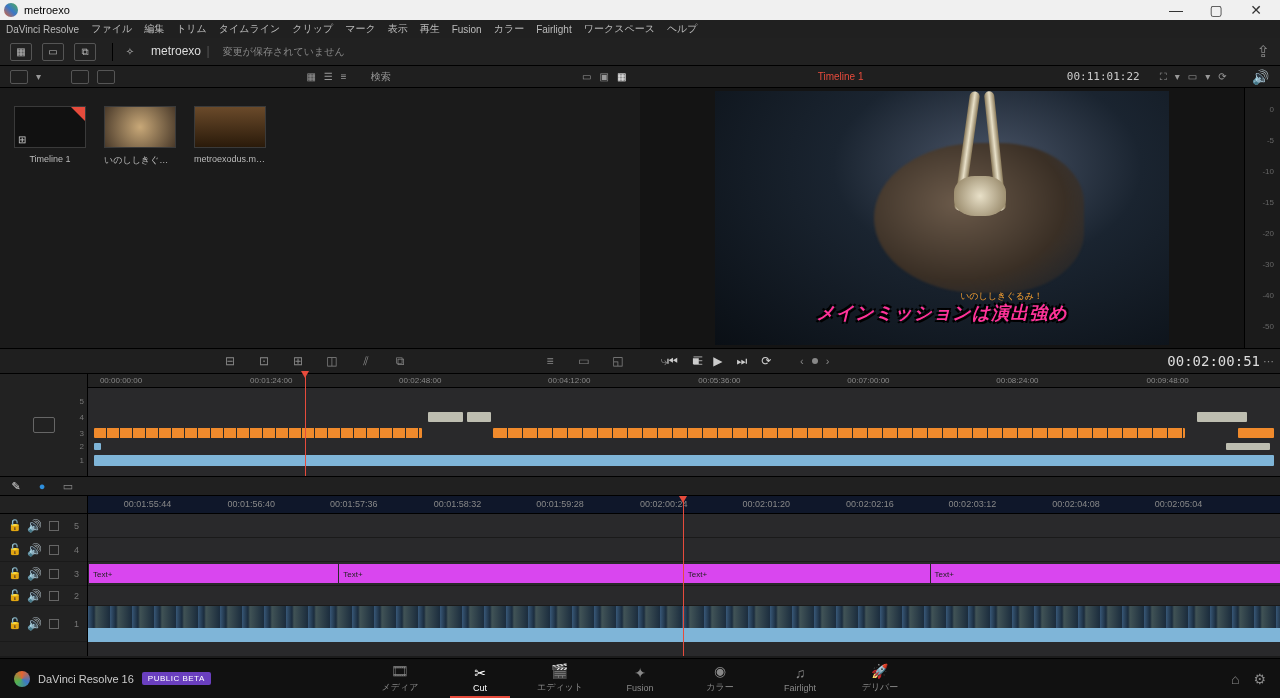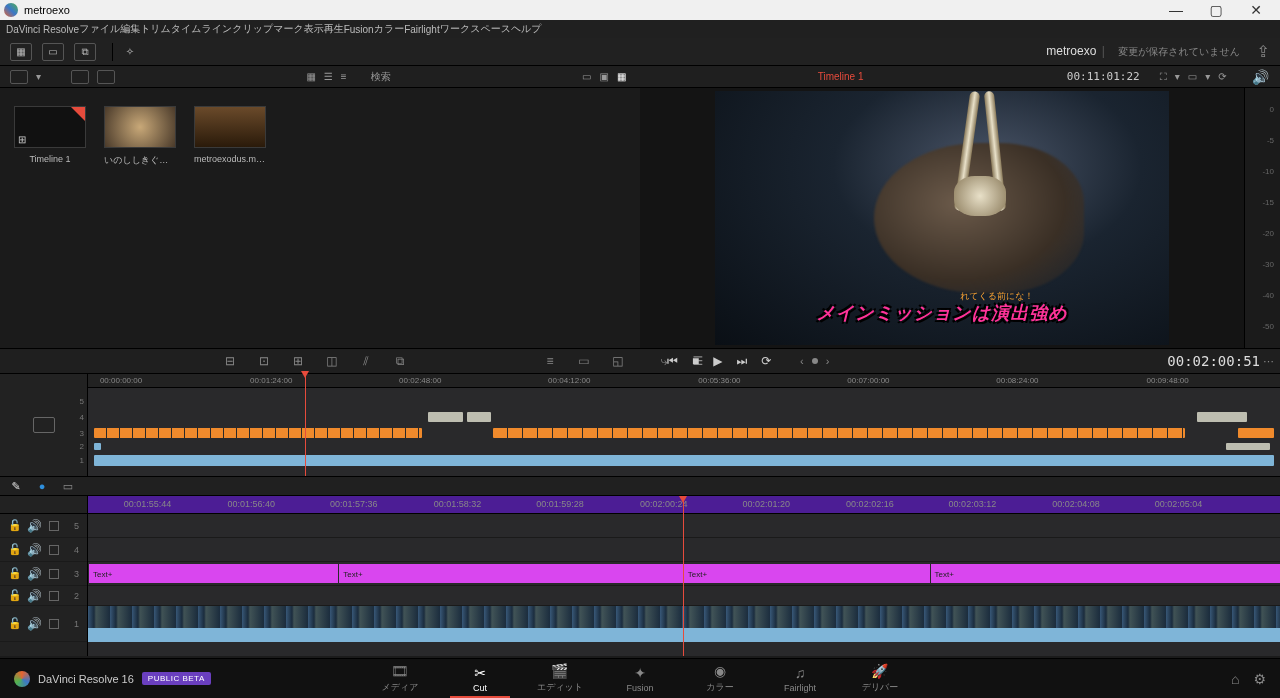--- a/index.html
+++ b/index.html
@@ -5,28 +5,28 @@
 * { margin: 0; padding: 0; box-sizing: border-box; font-family: "Segoe UI", Arial, sans-serif; }
 body { background: #1b1b1b; color: #aaa; font-size: 11px; overflow: hidden; width: 1280px; height: 698px; }
 
 
 .titlebar { height: 20px; background: #f0f0f0; display: flex; align-items: center; padding: 0 4px; color: #000; }
 .titlebar .ico { width: 14px; height: 14px; background: linear-gradient(45deg,#e8642f,#3a77c8,#52b24f); border-radius: 50%; margin-right: 6px; }
 .titlebar .title { flex: 1; font-size: 11px; }
 .titlebar .winbtn { width: 40px; height: 18px; display: flex; align-items: center; justify-content: center; font-size: 14px; color:#333; }
 
 
-.menubar { height: 18px; background: #202020; display: flex; align-items: center; padding: 0 6px; font-size: 10px; color: #bbb; }
+.menubar { height: 18px; background: #202020; display: flex; align-items: center; padding: 0 6px; gap: 12px; font-size: 10px; color: #bbb; }
 .menubar .mi { cursor: default; }
 
 
 .toolrow { height: 28px; background: #212121; border-bottom: 1px solid #000; display: flex; align-items: center; padding: 0 10px; }
 .toolrow .tbtn { width: 22px; height: 18px; border:1px solid #555; border-radius:2px; margin-right:10px; display:flex; align-items:center; justify-content:center; color:#bbb; font-size:10px; }
 .toolrow .sep { width:1px; height:18px; background:#000; margin:0 6px; }
-.toolrow .center { flex:1; text-align:right; font-size:12px; }
+.toolrow .center { flex:1; text-align:left; font-size:12px; }
 .toolrow .pname { color:#ddd; font-weight:500; }
 .toolrow .pstatus { color:#888; margin-left:8px; font-size:10px; }
 .toolrow .right { width:30px; text-align:right; color:#888; font-size:16px; }
 
 
 .toolrow2 { height: 22px; background: #1f1f1f; border-bottom:1px solid #000; display:flex; align-items:center; padding:0 10px; gap:8px; font-size:10px; color:#999;}
 .toolrow2 .tb { width:18px; height:14px; border:1px solid #555; border-radius:2px; }
 .toolrow2 .spacer { flex:1; }
 .toolrow2 .tlname { color:#e64b3c; font-weight:500; }
 .toolrow2 .tc { color:#ccc; font-family:monospace; font-size:11px; margin:0 12px;}
@@ -90,21 +90,21 @@
 
 
 .detail { height:160px; background:#29292b; display:flex; overflow:hidden; position:relative;}
 .detgutter { width:88px; background:#222; border-right:1px solid #000; display:flex; flex-direction:column;}
 .detruler { height:18px; background:#222; border-bottom:1px solid #000;}
 .detrow { display:flex; align-items:center; gap:6px; padding:0 8px; border-bottom:1px solid #1a1a1a; font-size:9px; color:#999;}
 .detrow.h24 { height:24px;} .detrow.h20 { height:20px;}
 .detrow .lk { font-size:11px;} .detrow .sp { font-size:12px;} .detrow .sq { width:10px;height:10px;border:1px solid #666;}
 .detrow .n { margin-left:auto; color:#777;}
 .detmain { flex:1; position:relative;}
-.detmain .ruler { height:18px; background:#4c1d95; border-bottom:1px solid #000; position:relative; font-size:9px; color:#888;}
+.detmain .ruler { height:18px; background:#0f172a; border-bottom:1px solid #000; position:relative; font-size:9px; color:#888;}
 .detmain .ruler .rt { position:absolute; top:3px;}
 .detplay { position:absolute; top:0; bottom:0; width:1px; background:#e64b3c; z-index:10;}
 .detplay::before{content:"";position:absolute;top:0;left:-4px;border-left:4px solid transparent;border-right:4px solid transparent;border-top:7px solid #e64b3c;}
 .dettrack { position:absolute; left:0; right:0; border-bottom:1px solid #1a1a1a;}
 .detclip { position:absolute; top:2px; bottom:2px; background:#d946ef; font-size:8px; color:#222; padding:6px 4px 0; border-left:1px solid #29292b;}
 .vclip { position:absolute; top:0; bottom:0; height:22px; background:linear-gradient(90deg,#1f3a52,#2a4a6a,#1f3a52); overflow:hidden;}
 .vclip .frames { position:absolute; inset:0; background:repeating-linear-gradient(90deg,#3a5a7a 0,#1a2a3a 6px,#455 8px,#1a2a3a 22px); opacity:.9;}
 .aclip { position:absolute; top:22px; height:14px; left:0; right:0; background:#7fb5d8;}
 
 
@@ -209,21 +209,21 @@
   </div>
   <div class="viewer">
     <div class="vidwrap">
       <div class="video">
         <div class="monster"></div>
         <div class="ropes">
           <div class="rope"></div>
             <div class="rope r2"></div>
             <div class="knot"></div>
         </div>
-        <div class="subcap">れてくる前にな！</div>
+        <div class="subcap">いのししきぐるみ！</div>
         <div class="caption">メインミッションは演出強め</div>
       </div>
     </div>
     <div class="meter">
       <div class="mrow">0</div>
       <div class="mrow">-5</div>
       <div class="mrow">-10</div>
       <div class="mrow">-15</div>
       <div class="mrow">-20</div>
       <div class="mrow">-30</div>

